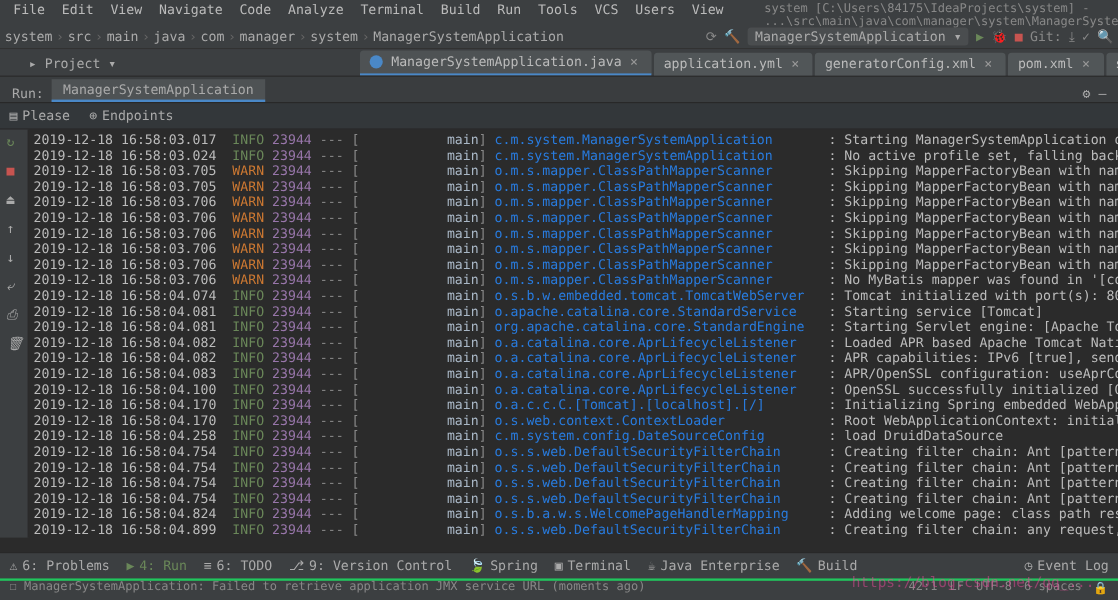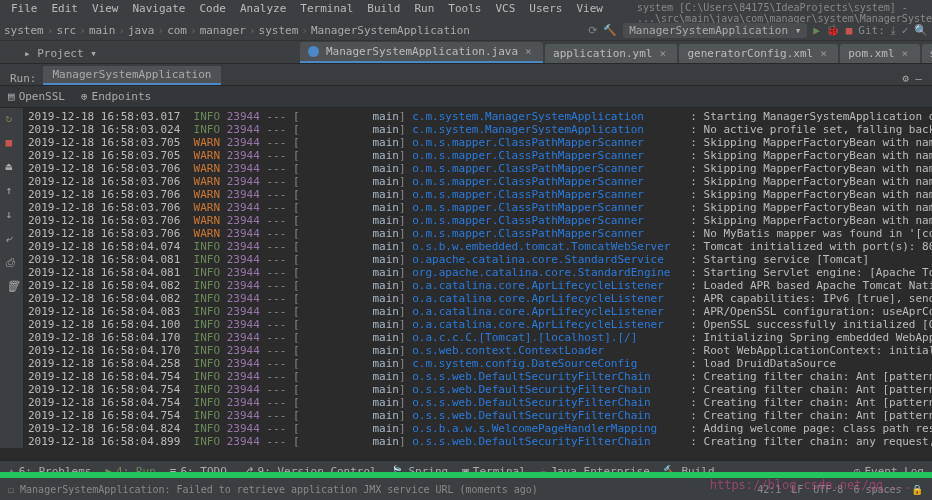--- a/index.html
+++ b/index.html
@@ -29,21 +29,21 @@
 .ts{color:#bbb}
 .info{color:#6a8759}
 .warn{color:#cc7832}
 .pid{color:#9876aa}
 .dash{color:#888}
 .src{color:#287bde}
 .msg{color:#bbb}
 .statusbar{position:absolute;bottom:18px;left:0;right:0;height:22px;background:#3c3f41;display:flex;align-items:center;padding:0 8px;font-size:11px;color:#aaa;gap:14px;border-top:1px solid #282828}
 .statusbar .t{display:flex;align-items:center;gap:4px;cursor:pointer}
 .statusbar .r{margin-left:auto}
-.footer{position:absolute;bottom:0;left:0;right:0;height:28px;background:#3c3f41;display:flex;align-items:center;padding:0 8px;font-size:10px;color:#888;border-top:6px solid #22c55e}
+.footer{position:absolute;bottom:0;left:0;right:0;height:18px;background:#3c3f41;display:flex;align-items:flex-start;padding:0 8px;font-size:10px;color:#888;border-top:2px solid #22c55e}
 .footer .r{margin-left:auto;display:flex;gap:10px}
 .watermark{position:absolute;right:20px;bottom:8px;color:#ec4899;font-size:12px;opacity:.5}
 </style>
 </head>
 <body>
 
 <div class="menubar">
 <span>File</span>
 <span>Edit</span>
 <span>View</span>
@@ -120,21 +120,21 @@
 
 </div>
 
 <div class="runhdr">
 <span>Run:</span>
 <span class="cfg">ManagerSystemApplication</span>
 <span style="margin-left:auto">⚙ —</span>
 </div>
 
 <div class="subtabs">
-<span>▤ <span>OpenSSL</span></span>
+<span>▤ <span>Please</span></span>
 <span>⊕ <span>Endpoints</span></span>
 </div>
 
 <div class="lgut">
 <div class="vgut">
 <i style="color:#6a8759">↻</i>
 <i style="color:#c75450">■</i>
 <i>⏏</i>
 <i>↑</i>
 <i>↓</i>

